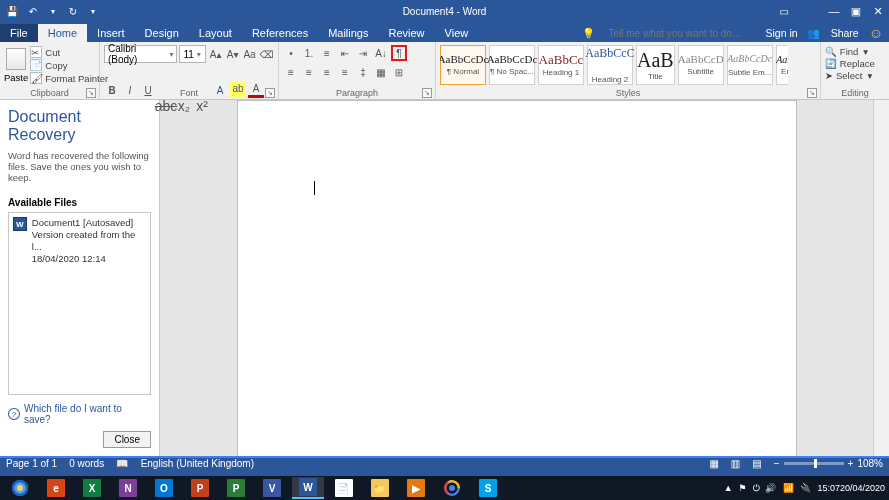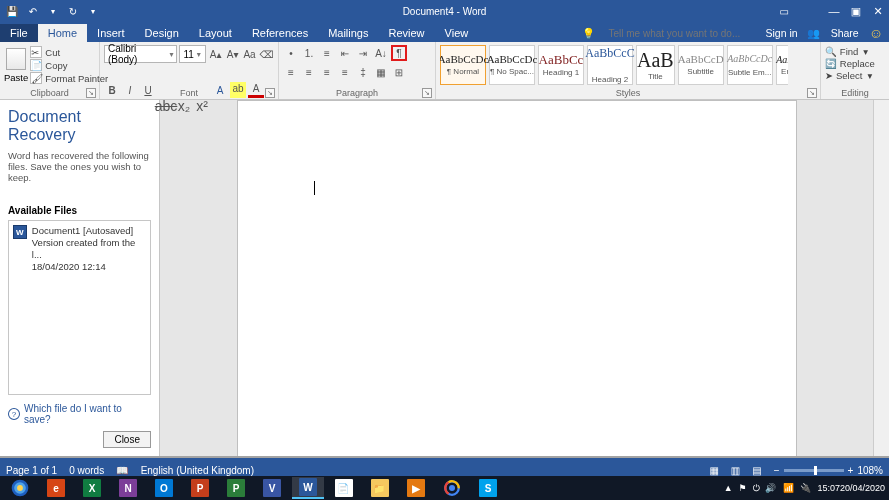--- a/index.html
+++ b/index.html
@@ -38,34 +38,34 @@
 .highlight-red { border: 2px solid #e11b1b; padding:1px; }
 .styles-group { display:flex; gap:3px; width: 348px; overflow:hidden; }
 .style-box { border: 1px solid #d0d0d0; background:#fff; width: 46px; height: 40px; display:flex; flex-direction:column; align-items:center; justify-content:center; cursor:pointer; font-size:8.5px; color:#555; }
 .style-box.selected { border-color:#f0a030; background:#fff8ee;}
 .style-box .samp { font-family: "Times New Roman", serif; color:#222; line-height:1; }
 .editing-group { width: 60px; display:flex; flex-direction:column; gap:1px; padding-top:1px;}
 .editing-group .mini { justify-content:flex-start; }
 .workspace { display: flex; height: 356px; background: #e6e6e6; }
 .recovery-pane { width: 160px; background: #fff; border-right: 1px solid #c6c6c6; padding: 8px; display: flex; flex-direction: column; }
 .recovery-pane h2 { color: #2b579a; font-weight: 400; font-size: 16px; margin-bottom: 6px; }
-.recovery-pane .sub { font-size: 9.5px; color: #555; margin-bottom: 22px; }
+.recovery-pane .sub { font-size: 9.5px; color: #555; margin-bottom: 14px; }
 .recovery-pane .avail { font-size: 10px; font-weight: bold; margin-bottom: 4px; }
 .file-list { border: 1px solid #c6c6c6; flex: 1; padding: 4px; }
 .file-item { display: flex; gap: 5px; }
 .file-ic { width: 14px; height: 14px; background: #2b579a; color:#fff; font-size:8px; font-weight:bold; display:flex; align-items:center;justify-content:center; border:1px solid #1a3a6b;}
 .file-txt { font-size:9.5px; line-height:1.25; color:#333;}
 .recovery-pane .link { color:#2b579a; font-size:10px; margin-top:8px; cursor:pointer; display:flex; align-items:center; gap:4px;}
 .recovery-pane .close-row { display:flex; justify-content:flex-end; margin-top:6px;}
 .recovery-pane button { font-size:10px; padding:2px 10px; border:1px solid #999; background:#f3f3f3; cursor:pointer;text-align:center;}
 .doc-area { flex:1; position:relative; display:flex; justify-content:center; padding-top:0; overflow:hidden;}
 .page { width: 560px; height: 720px; background:#fff; border:1px solid #bfbfbf; margin-top:0; position:relative;}
 .cursor { position:absolute; left:76px; top:80px; width:1px; height:14px; background:#000; }
 .vscroll { width:16px; background:#f0f0f0; border-left:1px solid #ccc;}
-.statusbar { height: 20px; background:#2b579a; color:#fff; font-size:10px; display:flex; align-items:flex-end; padding:0 6px; gap:12px; border-top:2px solid #a3a3a3;}
+.statusbar { height: 20px; background:#2b579a; color:#fff; font-size:10px; display:flex; align-items:flex-start; padding:0 6px; gap:12px; border-top:2px solid #3b82f6;}
 .statusbar .spacer { flex:1; }
 .statusbar .zoom { display:flex; align-items:center; gap:4px;}
 .statusbar .slider { width:60px; height:3px; background:#7a9bc9; position:relative;}
 .statusbar .slider .thumb { position:absolute; left:50%; top:-3px; width:3px; height:9px; background:#fff;}
 .taskbar { height: 24px; background:#101826; display:flex; align-items:center; gap:4px; padding:0 4px;}
 .taskbar .tb-ic { width:32px; height:22px; display:flex; align-items:center; justify-content:center; cursor:pointer; font-size:11px;}
 .taskbar .tb-ic.active { background:rgba(255,255,255,0.15); border-bottom:2px solid #4fc3f7;}
 .taskbar .tray { margin-left:auto; display:flex; align-items:center; gap:6px; color:#fff; font-size:9px;}
 .app-sq { width:18px; height:18px; display:flex; align-items:center; justify-content:center; color:#fff; font-weight:bold; font-size:10px; border-radius:1px;}
 svg { display:block; }

